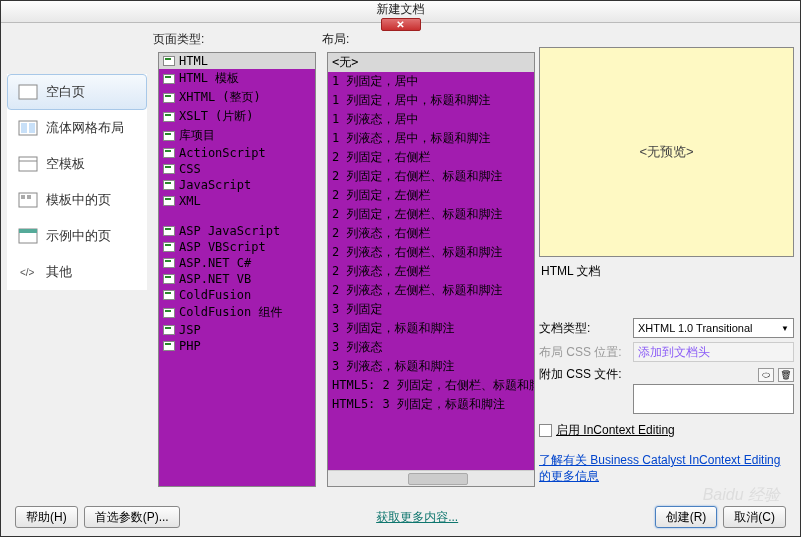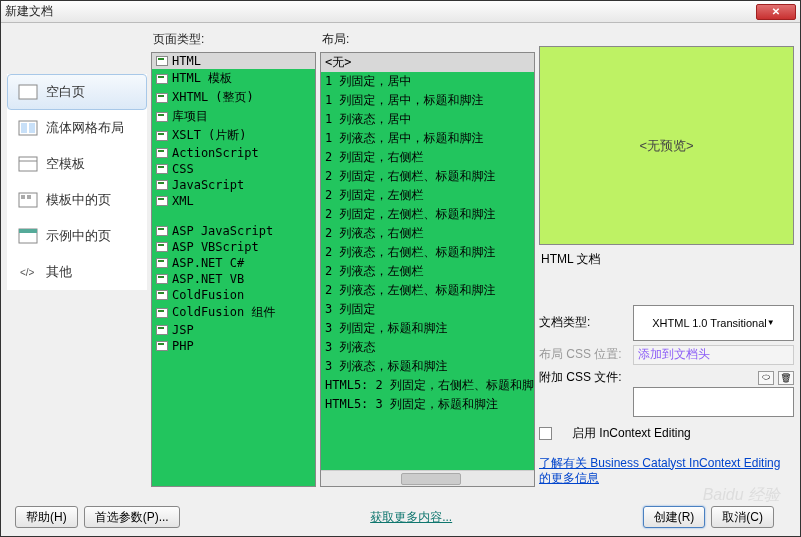--- a/index.html
+++ b/index.html
@@ -1,53 +1,53 @@
 <!DOCTYPE html>
 <html><head>
 <meta charset="utf-8">
 <style>
 * { box-sizing: border-box; margin: 0; padding: 0; }
 body { font-family: "Microsoft YaHei", SimSun, Arial, sans-serif; font-size: 12px; background: #fff; }
 .window { width: 801px; height: 537px; border: 1px solid #333; background: #f0f0f0; position: relative; }
-.titlebar { height: 22px; background: linear-gradient(#fdfdfd, #e8e8e8); border-bottom: 1px solid #bbb; display: flex; align-items: center; padding: 0 4px; justify-content: space-between; }
+.titlebar { height: 22px; background: linear-gradient(#fdfdfd, #e8e8e8); border-bottom: 1px solid #bbb; display: flex; align-items: center; padding: 0 4px; justify-content: space-between; flex-direction: column; }
 .titlebar-text { font-size: 12px; color: #222; }
 .close-btn { width: 40px; height: 16px; background: linear-gradient(#e07070, #c83030); border: 1px solid #a02020; border-radius: 2px; display: flex; align-items: center; justify-content: center; color: #fff; font-size: 10px; font-weight: bold; cursor: pointer; }
 .content { display: flex; height: 470px; padding: 6px; gap: 4px; }
 .col { display: flex; flex-direction: column; }
 .col-categories { width: 140px; }
 .col-pagetype { width: 165px; }
 .col-layout { width: 215px; }
 .col-right { flex: 1; }
 .col-header { font-size: 12px; padding: 2px 0 4px 2px; color: #222; }
 .cat-list { background: #fff; margin-top: 27px; }
 .cat-item { display: flex; align-items: center; gap: 8px; padding: 8px 10px; cursor: pointer; font-size: 13px; color: #333; border: 1px solid transparent; border-radius: 4px; }
 .cat-item.selected { background: linear-gradient(#f5f9fd, #dce9f7); border: 1px solid #a8c8e8; }
 .cat-icon { width: 20px; height: 16px; display: inline-block; }
-.listbox { border: 1px solid #888; background: #22c55e; flex: 1; overflow-y: auto; overflow-x: auto; }
+.listbox { border: 1px solid #888; background: #a21caf; flex: 1; overflow-y: auto; overflow-x: auto; margin-left: 7px; }
 .list-item { padding: 1px 4px; display: flex; align-items: center; gap: 4px; font-size: 12px; white-space: nowrap; cursor: pointer; font-family: SimSun, monospace; }
 .list-item.selected { background: #d8d8d8; }
 .file-icon { width: 12px; height: 10px; display: inline-block; background: #fff; border: 1px solid #888; position: relative; }
 .file-icon::before { content: ""; position: absolute; top: 1px; left: 1px; width: 6px; height: 2px; background: #2a8a2a; }
 .layout-listbox { position: relative; }
 .scroll-h { height: 16px; background: #e8e8e8; border-top: 1px solid #ccc; display: flex; align-items: center; }
 .scroll-thumb { width: 60px; height: 12px; background: #ccc; border: 1px solid #aaa; margin-left: 80px; border-radius: 2px; }
-.preview-box { border: 1px solid #888; background: #bef264; height: 210px; display: flex; align-items: center; justify-content: center; color: #444; font-size: 13px; }
+.preview-box { border: 1px solid #888; background: #fef9c3; height: 210px; display: flex; align-items: center; justify-content: center; color: #444; font-size: 13px; }
 .preview-label { padding: 6px 2px; font-size: 12px; }
 .form-row { display: flex; align-items: center; padding: 2px 0; gap: 4px; }
 .form-label { width: 90px; font-size: 12px; white-space: nowrap; }
 .form-label.disabled { color: #999; }
-.select { flex: 1; border: 1px solid #888; background: #fff; height: 36px; font-size: 11px; padding: 0 4px; display: flex; align-items: center; justify-content: center; cursor: pointer; }
+.select { flex: 1; border: 1px solid #888; background: #fff; height: 20px; font-size: 11px; padding: 0 4px; display: flex; align-items: center; justify-content: space-between; cursor: pointer; }
 .select .arrow { font-size: 8px; }
 .input-disabled { flex: 1; border: 1px solid #ccc; background: #f4f4f4; height: 20px; font-size: 12px; padding: 0 4px; color: #8b5cf6; display: flex; align-items: center; }
 .link-icons { display: flex; gap: 4px; padding: 2px 0; justify-content: flex-end; }
 .link-icon { width: 16px; height: 14px; border: 1px solid #999; background: #f8f8f8; font-size: 9px; display: flex; align-items: center; justify-content: center; cursor: pointer; }
-.checkbox-row { display: flex; align-items: center; gap: 20px; padding: 6px 0 2px; }
+.checkbox-row { display: flex; align-items: center; gap: 4px; padding: 6px 0 2px; text-decoration: underline; }
 .checkbox { width: 13px; height: 13px; border: 1px solid #888; background: #fff; cursor: pointer; }
 .link-text { color: #0044cc; text-decoration: underline; font-size: 12px; cursor: pointer; line-height: 1.3; padding-top: 4px; margin-top: 8px; }
-.footer { position: absolute; bottom: 8px; left: 0; right: 12px; padding: 0 14px; display: flex; align-items: center; }
+.footer { position: absolute; bottom: 8px; left: 0; right: 0; padding: 0 14px; display: flex; align-items: center; }
 .btn { height: 22px; padding: 0 10px; background: linear-gradient(#fdfdfd, #e4e4e4); border: 1px solid #888; border-radius: 3px; font-size: 12px; cursor: pointer; display: flex; align-items: center; }
 .btn.primary { border: 1px solid #4a80c0; box-shadow: 0 0 2px #6aa0e0; }
 .footer-center { flex: 1; text-align: center; }
 .footer-link { color: #0f766e; text-decoration: underline; font-size: 12px; cursor: pointer; }
 .footer-right { display: flex; gap: 6px; }
 .watermark { position: absolute; right: 20px; bottom: 30px; color: #ddd; font-size: 16px; pointer-events: none; font-style: italic; }
 svg { display: block; }
 </style>
 </head>
 <body>
@@ -130,25 +130,25 @@
           <div class="list-item">
             <span class="file-icon"></span>
             <span>HTML 模板</span>
           </div>
           <div class="list-item">
             <span class="file-icon"></span>
             <span>XHTML (整页)</span>
           </div>
           <div class="list-item">
             <span class="file-icon"></span>
+            <span>XSLT (片断)</span>
+          </div>
+          <div class="list-item">
+            <span class="file-icon"></span>
             <span>库项目</span>
-          </div>
-          <div class="list-item">
-            <span class="file-icon"></span>
-            <span>XSLT (片断)</span>
           </div>
           <div class="list-item">
             <span class="file-icon"></span>
             <span>ActionScript</span>
           </div>
           <div class="list-item">
             <span class="file-icon"></span>
             <span>CSS</span>
           </div>
           <div class="list-item">

